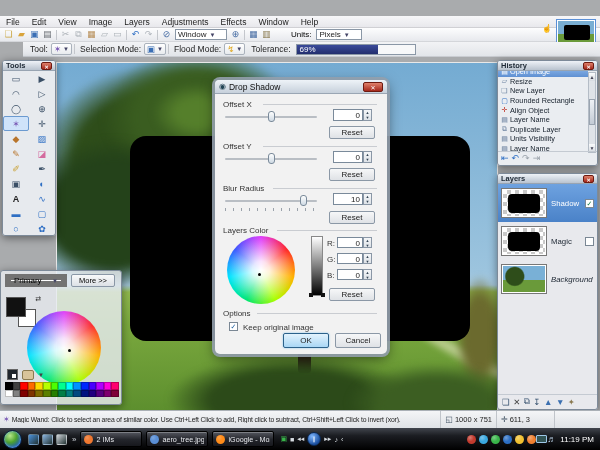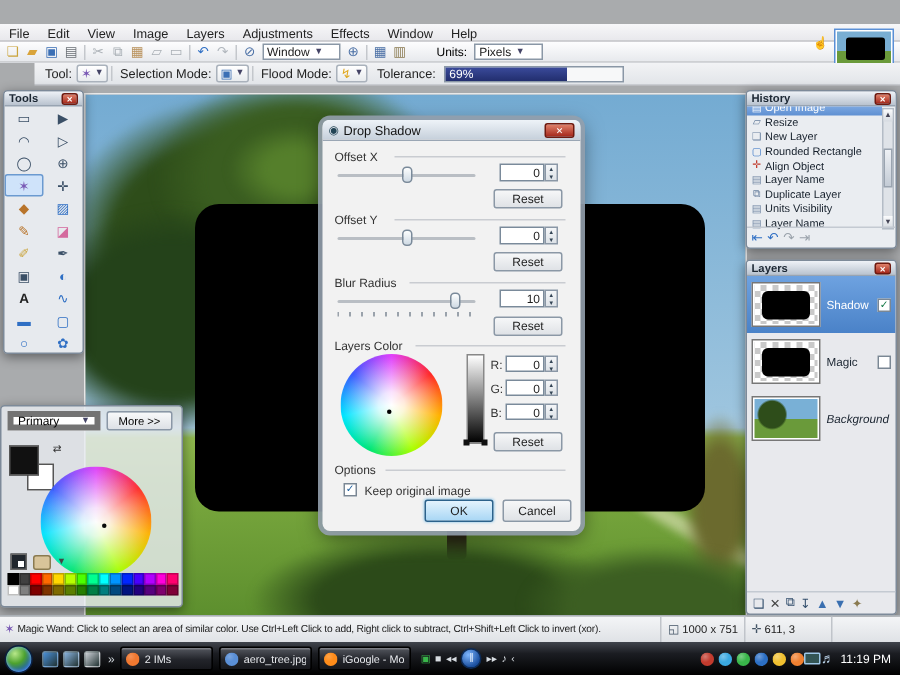--- a/index.html
+++ b/index.html
@@ -53,21 +53,21 @@
   .pal-title{height:10px;background:linear-gradient(#eef2f7,#b9c3cf);display:flex;align-items:center;
     font-size:7.5px;font-weight:bold;color:#1c2733;padding:0 3px;border-bottom:1px solid #98a4b2;}
   .pal-close{margin-left:auto;width:11px;height:8px;border-radius:2px;background:linear-gradient(#e0816b,#a5281b);
     color:#fff;font-size:5px;line-height:8px;text-align:center;border:1px solid #6e1a10;}
   .tools-pal{left:2px;top:60px;width:54px;height:176px;background:rgba(235,238,242,.94);}
   .tools-grid{display:grid;grid-template-columns:26px 26px;}
   .tool-cell{height:15px;display:flex;align-items:center;justify-content:center;font-size:9px;}
   .tool-cell.sel{background:#cfe3fa;border:1px solid #6b9ad0;border-radius:2px;}
   .colors-pal{left:0;top:270px;width:122px;height:135px;background:rgba(232,235,240,.82);}
   .cp-row{display:flex;gap:4px;margin:3px 4px 0 4px;}
-  .cp-combo{flex:0 0 62px;height:13px;background:#fff;border:4px solid #737373;font-size:8px;
+  .cp-combo{flex:0 0 62px;height:13px;background:#fff;border:6px solid #737373;font-size:8px;
     display:flex;align-items:center;padding:0 3px;}
   .cp-combo .arr{margin-left:auto;font-size:6px;color:#446;}
   .cp-more{flex:0 0 44px;height:13px;border:1px solid #8a97a6;border-radius:2px;background:linear-gradient(#f8f9fa,#dde1e6);
     font-size:7.5px;text-align:center;line-height:12px;}
   .swatch-block{position:absolute;left:5px;top:26px;width:34px;height:34px;}
   .sw-secondary{position:absolute;left:12px;top:12px;width:18px;height:18px;background:#fff;border:1px solid #555;}
   .sw-primary{position:absolute;left:0;top:0;width:20px;height:20px;background:#111;border:1px solid #555;}
   .sw-swap{position:absolute;right:-1px;top:-2px;font-size:7px;color:#333;}
   .cwheel{position:absolute;border-radius:50%;
     background:radial-gradient(circle,#ffffff 0%,rgba(255,255,255,.85) 18%,rgba(255,255,255,0) 68%),

